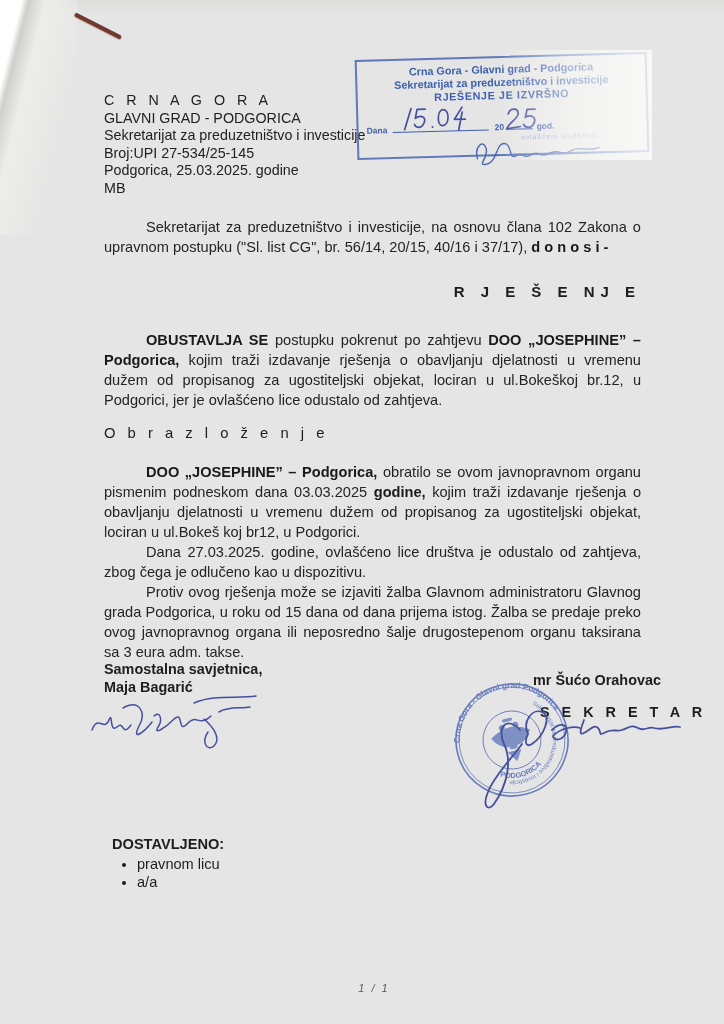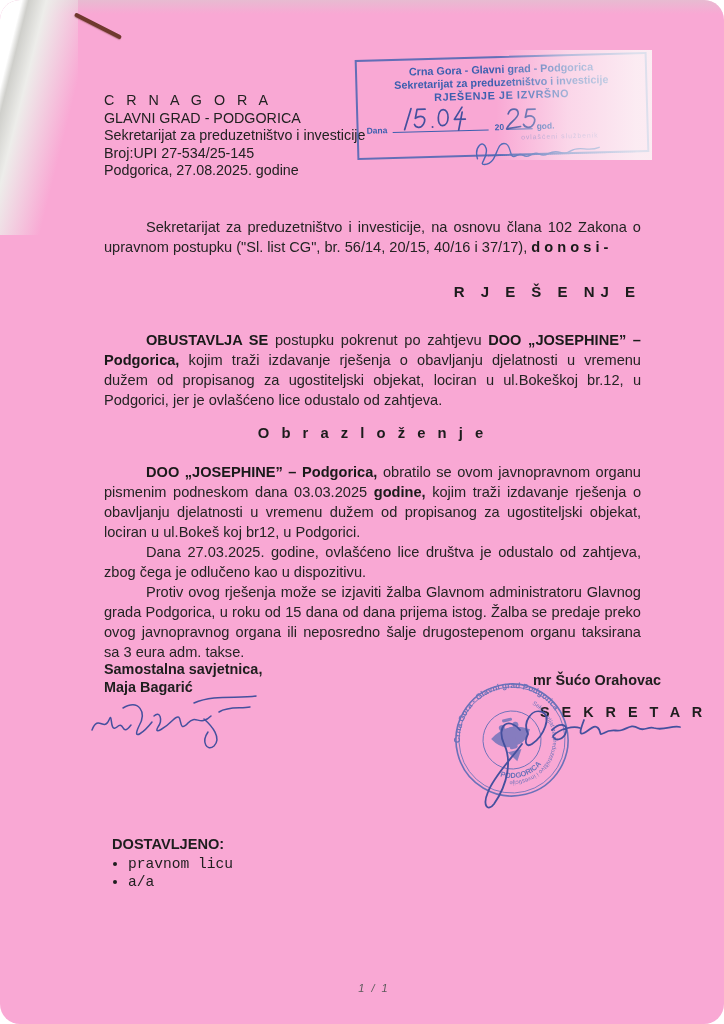--- a/index.html
+++ b/index.html
@@ -1,21 +1,20 @@
 <!DOCTYPE html>
 <html><head>
 <meta charset="utf-8">
 <style>
   html,body{margin:0;padding:0;background:#ffffff;}
   .page{
     position:relative;width:724px;height:1024px;overflow:hidden;
-    background:#f9a8d4;
+    background:#e5e5e5;
     font-family:"Liberation Sans","DejaVu Sans",sans-serif;
     color:#262626;
-    border-radius:20px;
   }
   
   .fold{
     position:absolute;left:0;top:0;width:78px;height:235px;
     background:linear-gradient(104deg,#ffffff 16%,#cfcfcb 21%,#ededea 34%,rgba(250,250,248,0) 72%);
   }
   .fold-shadow{
     position:absolute;left:0;top:0;width:724px;height:14px;
     background:linear-gradient(180deg,rgba(210,210,206,.45),rgba(250,250,248,0));
   }
@@ -54,57 +53,58 @@
   
   .col{position:absolute;left:104px;width:537px;font-size:14.6px;line-height:20px;text-align:justify;color:#242424;}
   .col p{margin:0;text-indent:42px;}
   .intro{top:217px;}
   .title{
     position:absolute;left:104px;width:537px;top:283px;text-align:right;
     font-weight:bold;font-size:15px;letter-spacing:6px;color:#1c1c1c;
   }
   .disp{top:330px;}
   .obraz{
-    position:absolute;left:104px;width:537px;top:425px;text-align:center;
-    font-weight:bold;font-size:14.8px;letter-spacing:4px;color:#1c1c1c;
+    position:absolute;left:104px;width:537px;top:425px;
+    font-weight:normal;font-size:14.8px;letter-spacing:4px;color:#1c1c1c;
   }
   .expl{top:462px;}
   b{color:#1a1a1a;}
   
   .sig-left{position:absolute;left:104px;top:660px;font-weight:bold;font-size:14.4px;line-height:18px;color:#1e1e1e;}
   .sig-left-hand{position:absolute;left:86px;top:686px;}
   .sig-right-name{position:absolute;left:533px;top:672px;font-weight:bold;font-size:14.4px;color:#1e1e1e;}
   .sig-right-role{position:absolute;left:540px;top:704px;font-weight:bold;font-size:14.4px;letter-spacing:4px;color:#1e1e1e;}
   .round-stamp{position:absolute;left:444px;top:672px;}
   .sig-right-hand{position:absolute;left:468px;top:700px;}
   
   .deliv{position:absolute;left:104px;top:836px;font-size:14.6px;color:#1e1e1e;}
   .deliv .dh{font-weight:bold;margin-left:8px;}
   .deliv ul{margin:4px 0 0 24px;padding:0;}
-  .deliv li{margin:2px 0;list-style:disc;font-family:Liberation Mono, monospace;}
+  .deliv li{margin:2px 9px;list-style:disc;}
   
   .pageno{position:absolute;left:0;top:982px;width:724px;text-align:center;font-size:11px;font-style:italic;color:#5a5a5a;letter-spacing:2px;padding-left:12px;}
   .ink{stroke:#44509e;fill:none;stroke-linecap:round;stroke-linejoin:round;}
   .stampink{stroke:#4c66b4;fill:none;stroke-linecap:round;stroke-linejoin:round;}
 </style>
 </head>
 <body>
 
 <div class="page">
 
   <div class="fold-shadow"></div>
   <div class="fold"></div>
   <div class="staple"></div>
 
   <div class="hdr">
     <div class="country">C R N A   G O R A</div>
     <div>GLAVNI GRAD - PODGORICA</div>
     <div>Sekretarijat za preduzetništvo i investicije</div>
     <div>Broj:UPI 27-534/25-145</div>
-    <div>Podgorica, 27.08.2025. godine</div>
+    <div>Podgorica, 25.03.2025. godine</div>
+    <div>MB</div>
   </div>
 
   <div class="exec">
     <div class="l l1">Crna Gora - Glavni grad - Podgorica</div>
     <div class="l">Sekretarijat za preduzetništvo i investicije</div>
     <div class="l l3">RJEŠENJE JE IZVRŠNO</div>
     <div class="daterow">
       <span class="dlabel">Dana</span>
       <span class="dline"></span>
       <span class="hw-date">

